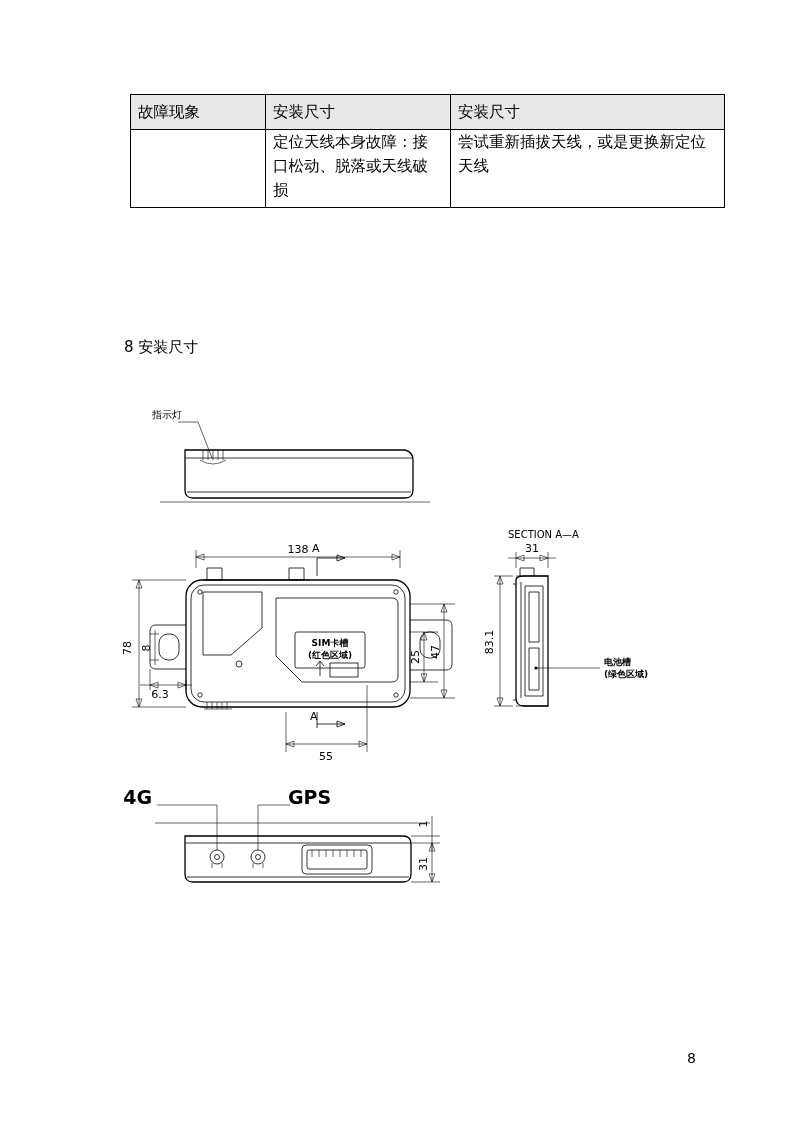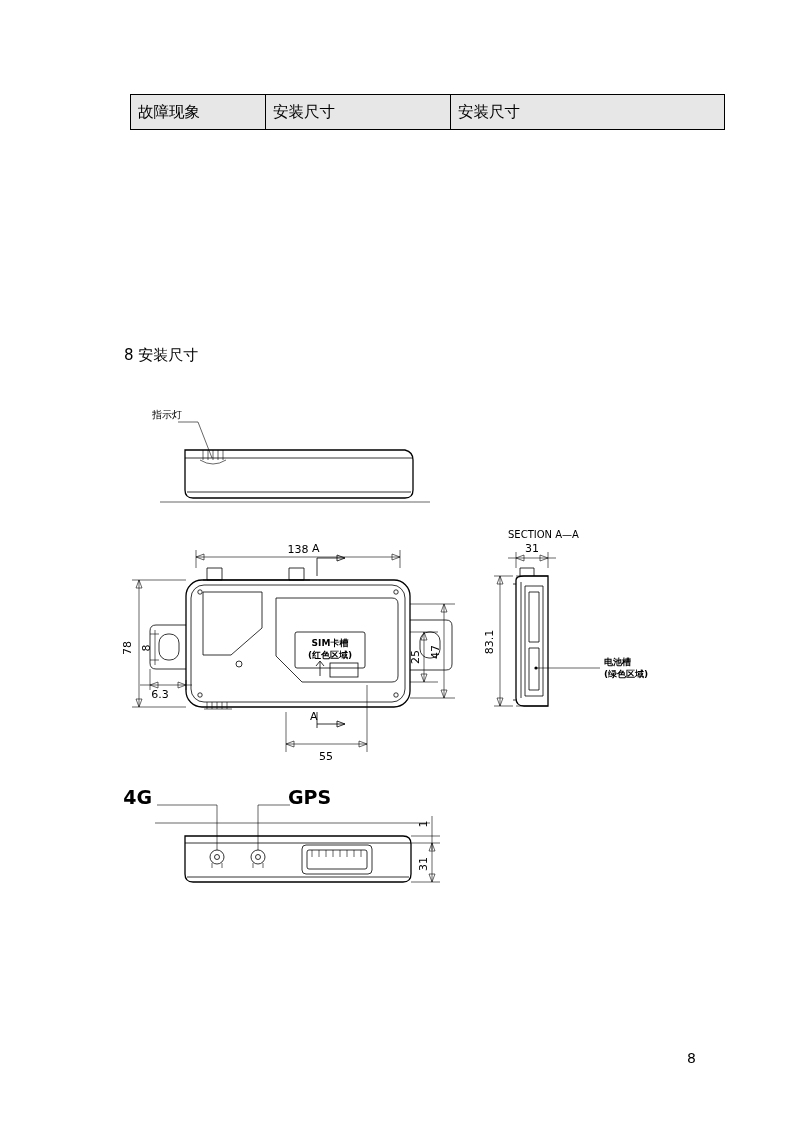--- a/index.html
+++ b/index.html
@@ -51,21 +51,21 @@
     padding-bottom: 5px;
   }
   .col1 { width: 120px; }
   .col2 { width: 170px; }
   .col3 { width: 259px; }
 
   
   .section-title {
     position: absolute;
     left: 124px;
-    top: 346px;
+    top: 338px;
     font-size: 15px;
     font-family: "DejaVu Sans", sans-serif;
   }
 
   
   .drawing {
     position: absolute;
     left: 0;
     top: 380px;
     width: 716px;
@@ -115,20 +115,25 @@
   <div class="tbl-wrap">
     <table class="fault">
       <thead>
         <tr>
           <td class="col1">故障现象</td>
           <td class="col2">安装尺寸</td>
           <td class="col3">安装尺寸</td>
         </tr>
       </thead>
       <tbody>
+        <tr>
+          <td class="col1"></td>
+          <td class="col2">定位天线本身故障：接口松动、脱落或天线破损</td>
+          <td class="col3">尝试重新插拔天线，或是更换新定位天线</td>
+        </tr>
       </tbody>
     </table>
   </div>
 
   <div class="section-title">8  安装尺寸</div>
 
   <div class="drawing">
     <svg width="800" height="560" viewBox="0 0 800 560" xmlns="http://www.w3.org/2000/svg">
 
       <g>

